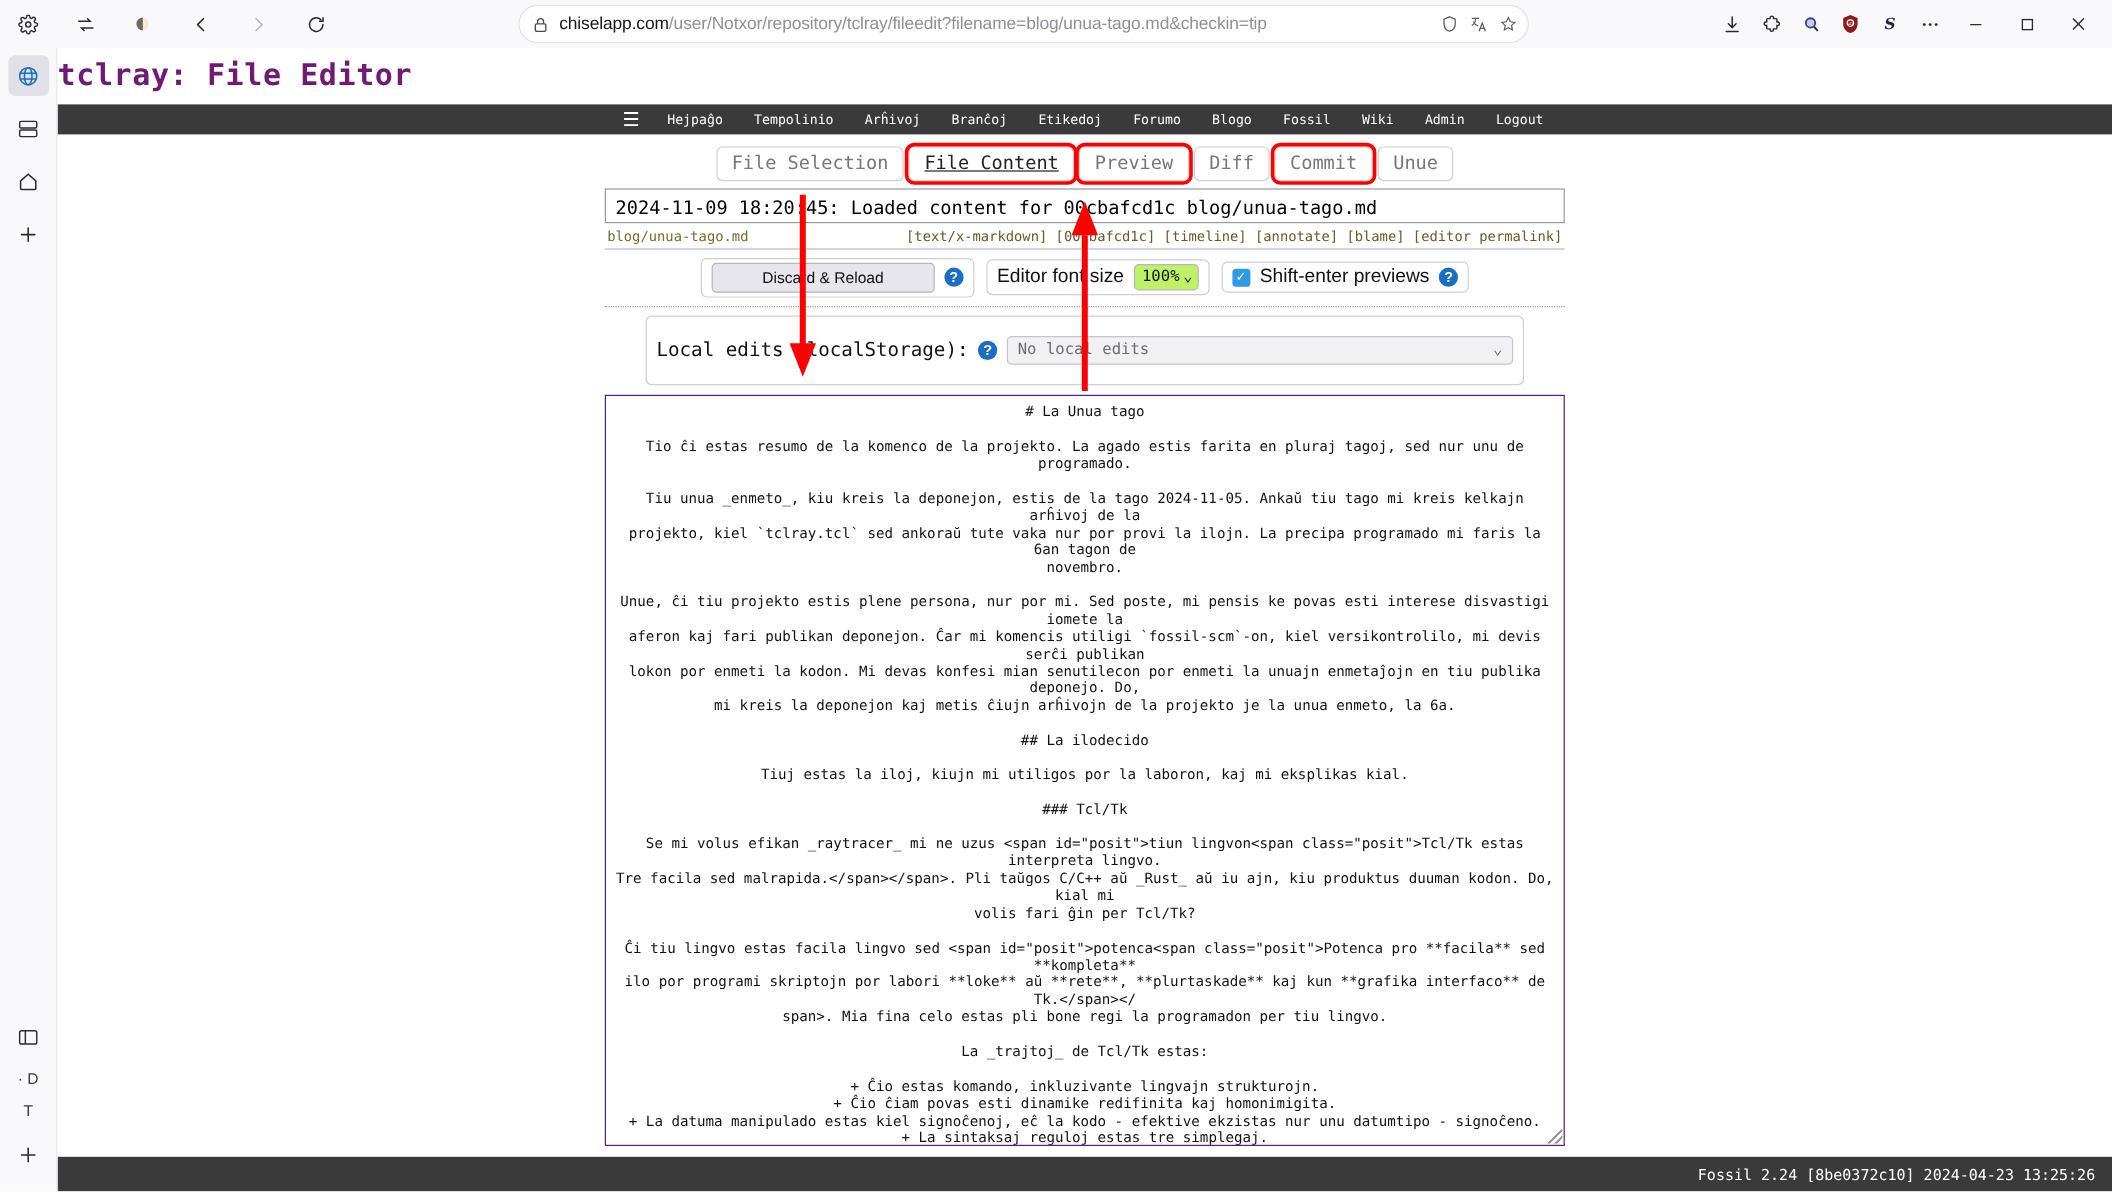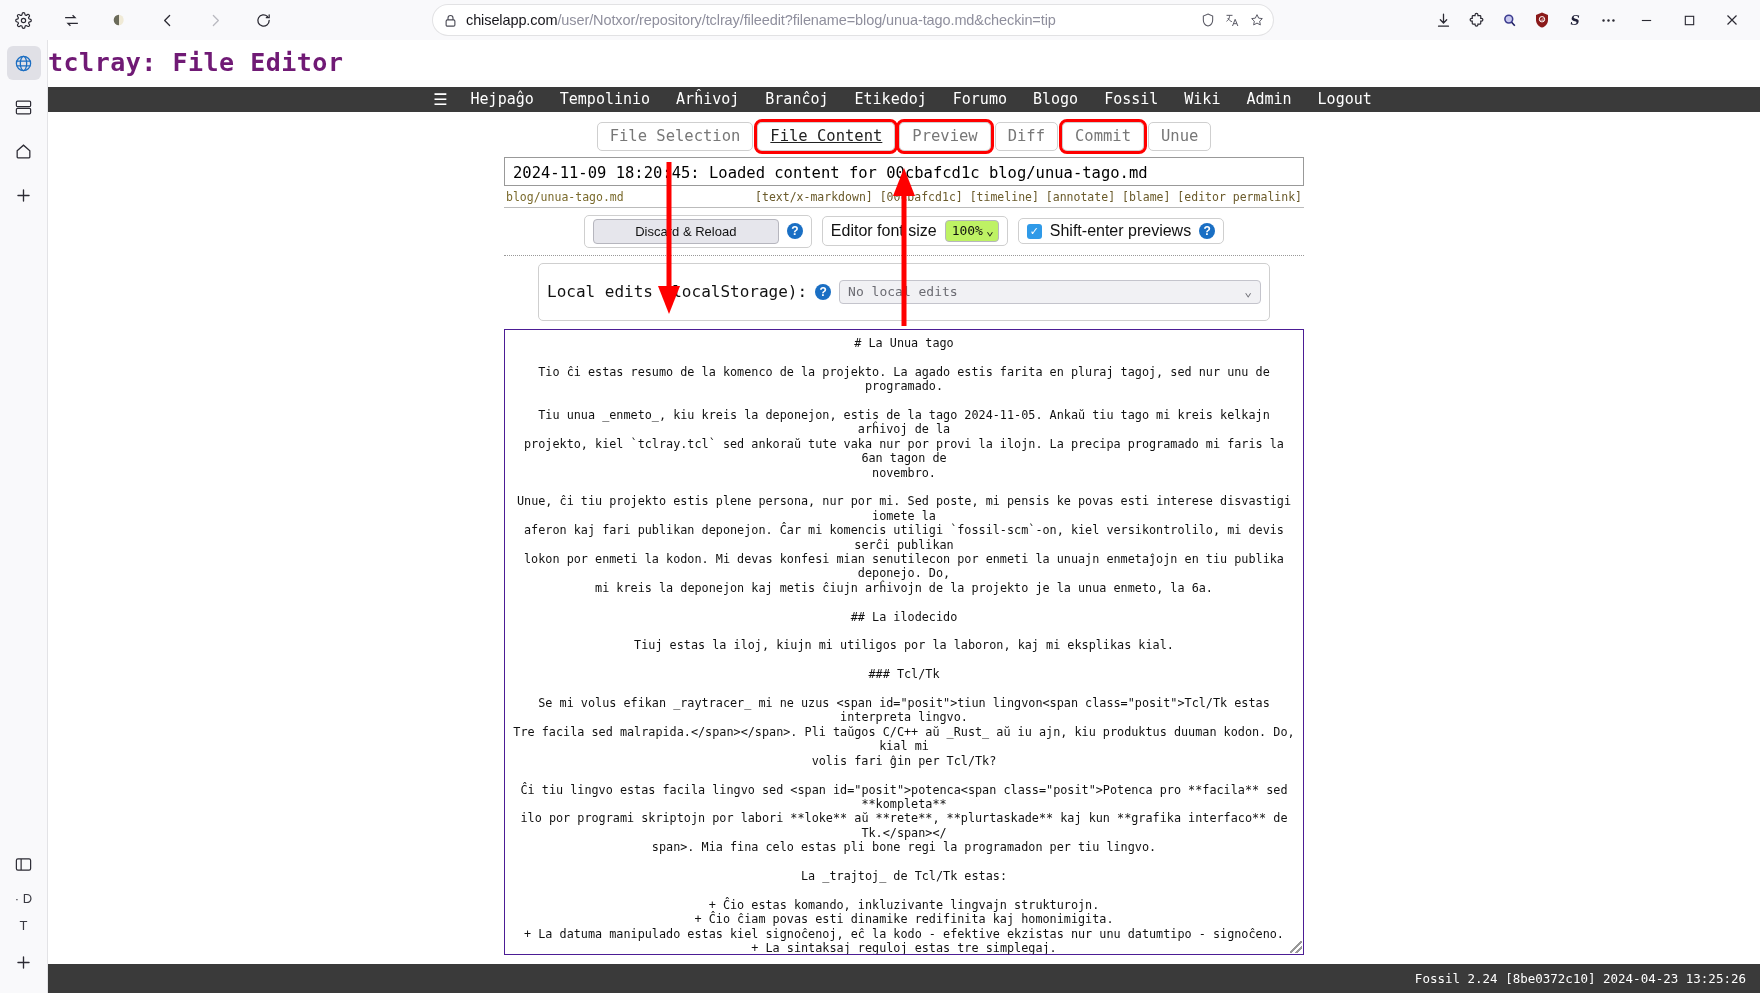--- a/index.html
+++ b/index.html
@@ -95,21 +95,21 @@
   }
   #navbar {
     background: #3a3a3a;
     height: 29px;
     display: flex; align-items: center; justify-content: center;
     gap: 0px;
   }
   #navbar .nav-item {
     color: #ffffff;
     font-family: "DejaVu Sans Mono", monospace;
-    font-size: 15px;
+    font-size: 11px;
     padding: 0 13px;
     white-space: nowrap;
   }
   #navbar .nav-item.hamb { font-size: 16px; padding: 0 10px; }
 
   #content-area {
     flex: 1 1 auto;
     display: flex; flex-direction: column;
     align-items: center;
     padding-top: 10px;

